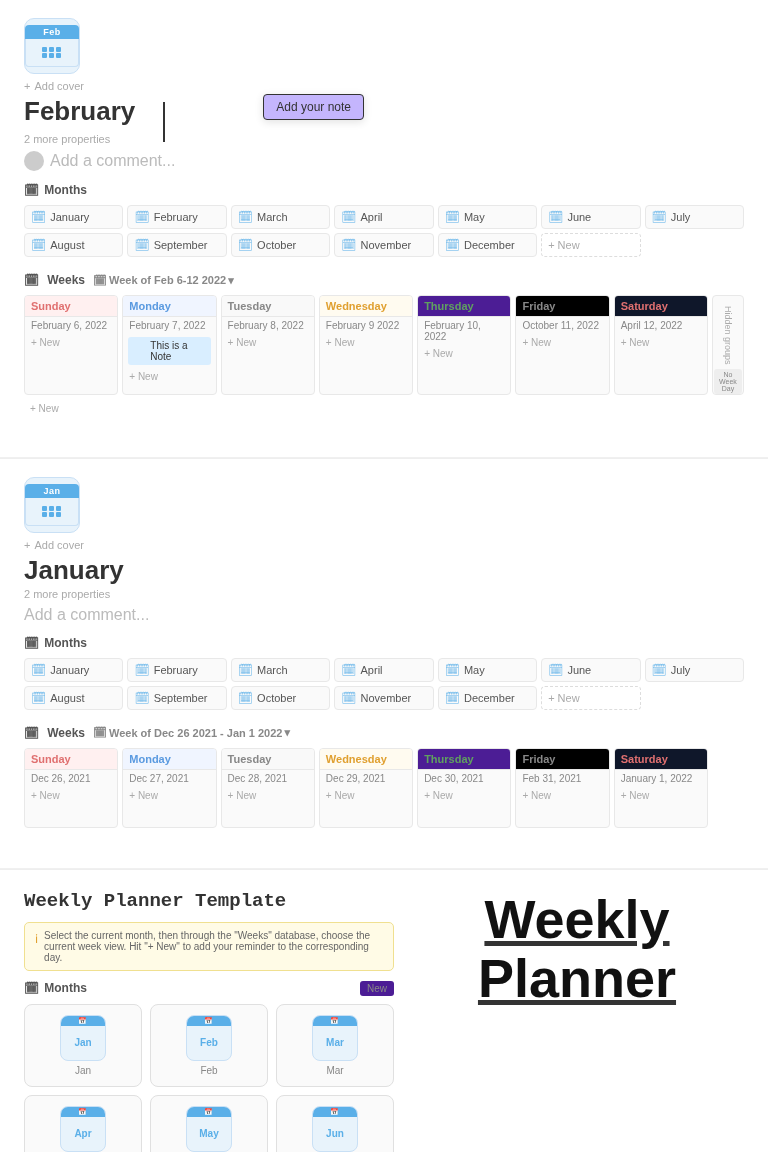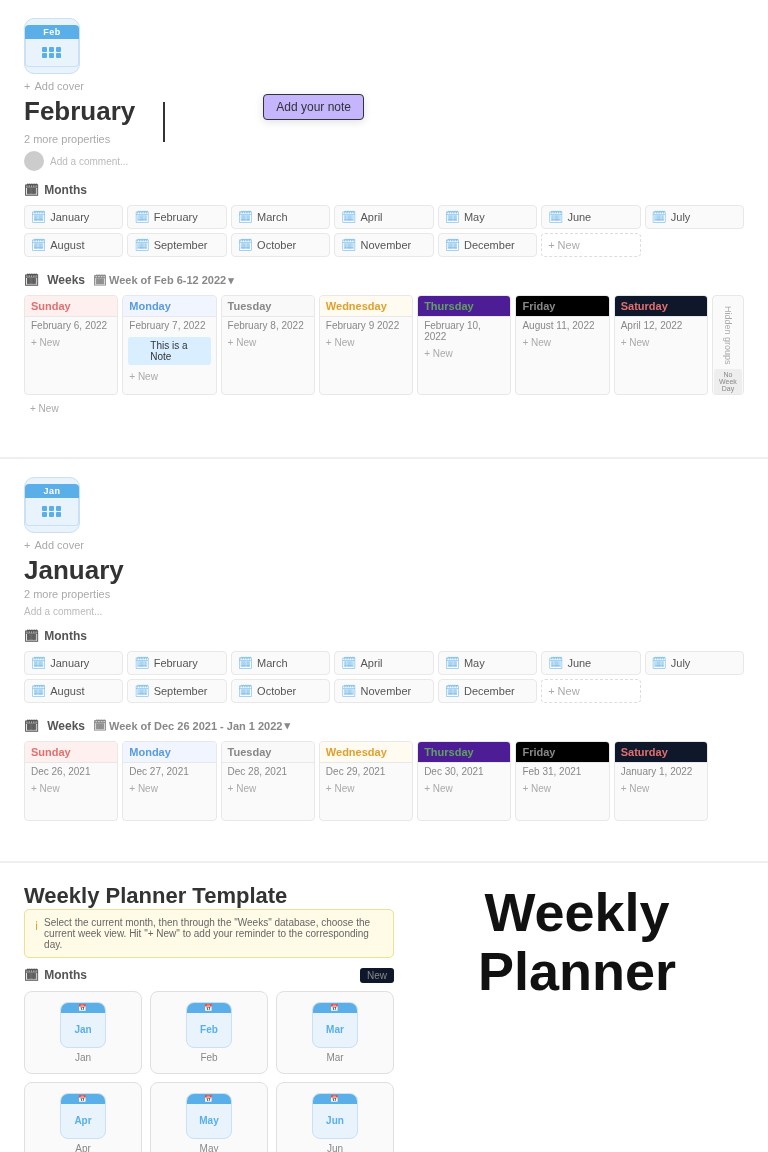--- a/index.html
+++ b/index.html
@@ -74,21 +74,21 @@
       cursor: pointer;
       margin-bottom: 6px;
     }
     .comment-row {
       display: flex; align-items: center; gap: 6px;
       margin-bottom: 12px;
     }
     .avatar-sm {
       width: 20px; height: 20px; background: #ccc; border-radius: 50%;
     }
-    .comment-placeholder { font-size: 10px; color: #bbb; }
+    .comment-placeholder { font-size: 16px; color: #bbb; }
 
     
     .db-section { margin-bottom: 16px; }
     .db-label {
       font-size: 12px; font-weight: 600; color: #555;
       display: flex; align-items: center; gap: 5px;
       margin-bottom: 8px;
     }
 
     .months-grid {
@@ -212,24 +212,26 @@
       padding: 20px 24px;
       display: flex;
       gap: 16px;
       align-items: flex-start;
     }
     .template-left {
       flex: 0 0 370px;
     }
     .template-right {
       flex: 1;
-      display: flex; align-items: center; justify-content: center;
+      display: flex; align-items: center; justify-content: center; text-decoration: underline;
     }
     .template-title {
-      font-size: 22px; font-weight: 700;
+      font-size: 19px; font-weight: 700;
+      margin-bottom: 10px;
+      font-family: Liberation Mono, monospace;
     }
     .template-info-box {
       background: #fffbe6;
       border: 1px solid #f0e090;
       border-radius: 5px;
       padding: 7px 10px;
       font-size: 10px;
       color: #666;
       margin-bottom: 10px;
       display: flex; gap: 6px; align-items: flex-start;
@@ -238,21 +240,21 @@
 
     .months-db-header {
       display: flex; justify-content: space-between;
       align-items: center;
       font-size: 12px; font-weight: 600;
       color: #555;
       margin-bottom: 8px;
     }
     .new-btn-sm {
       font-size: 10px; color: #888;
-      background: #0f172a; border: none;
+      background: #4c1d95; border: none;
       border-radius: 3px; padding: 2px 7px;
       cursor: pointer;
     }
 
     .months-icon-grid {
       display: grid; grid-template-columns: repeat(3, 1fr);
       gap: 8px;
     }
     .month-card {
       border: 1px solid #e0e0e0;
@@ -398,21 +400,21 @@
       </div>
 
       <div class="day-col">
         <div class="day-header thursday">Thursday</div>
         <div class="day-date">February 10, 2022</div>
         <div class="day-new">+ New</div>
       </div>
 
       <div class="day-col">
         <div class="day-header friday">Friday</div>
-        <div class="day-date">August 11, 2022</div>
+        <div class="day-date">October 11, 2022</div>
         <div class="day-new">+ New</div>
       </div>
 
       <div class="day-col">
         <div class="day-header saturday">Saturday</div>
         <div class="day-date">April 12, 2022</div>
         <div class="day-new">+ New</div>
       </div>
 
       <div class="hidden-groups-col">

